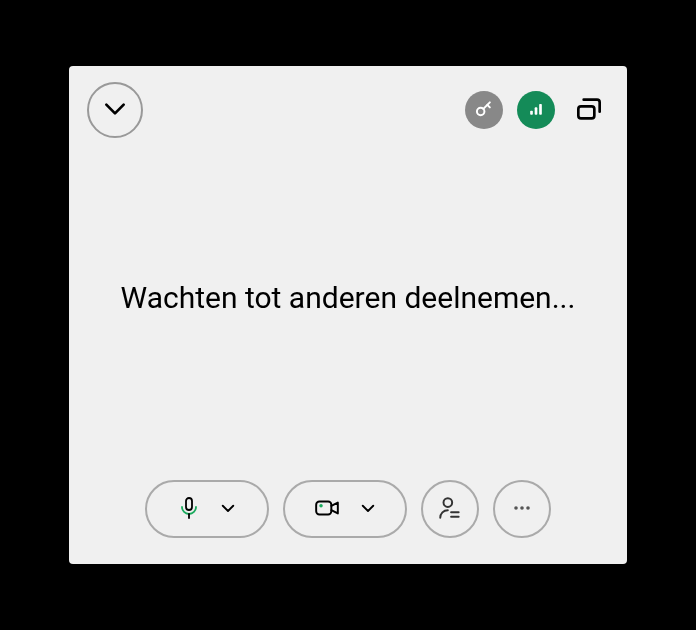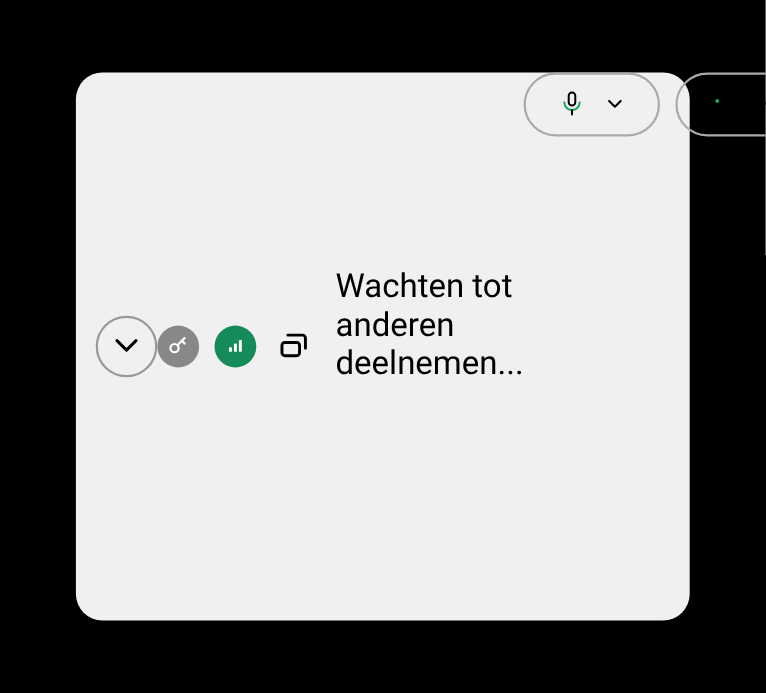--- a/index.html
+++ b/index.html
@@ -9,24 +9,24 @@
       background: #000;
       display: flex;
       align-items: center;
       justify-content: center;
       font-family: -apple-system, BlinkMacSystemFont, "Segoe UI", Roboto, sans-serif;
     }
     .window {
       width: 558px;
       height: 498px;
       background: #f0f0f0;
-      border-radius: 24px;
+      border-radius: 4px;
       position: relative;
       display: flex;
-      flex-direction: row;
+      flex-direction: column;
     }
     .top-bar {
       display: flex;
       align-items: center;
       padding: 16px 18px;
     }
     .collapse-btn {
       width: 56px;
       height: 56px;
       border-radius: 50%;

